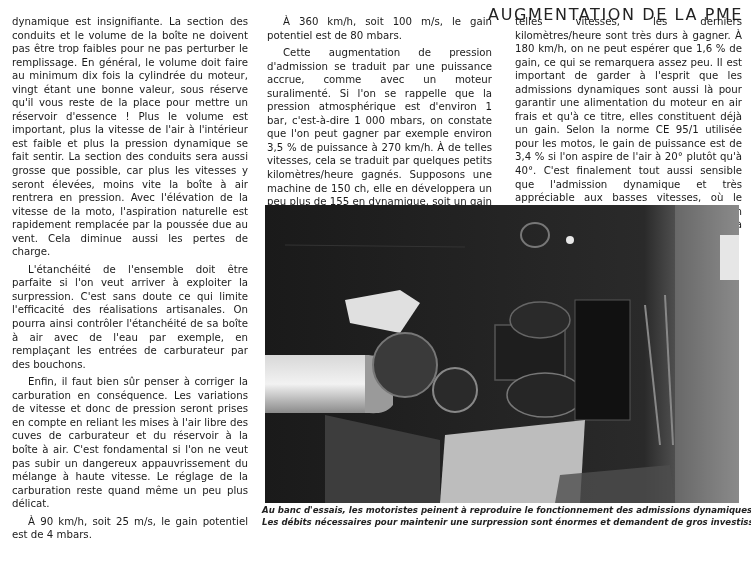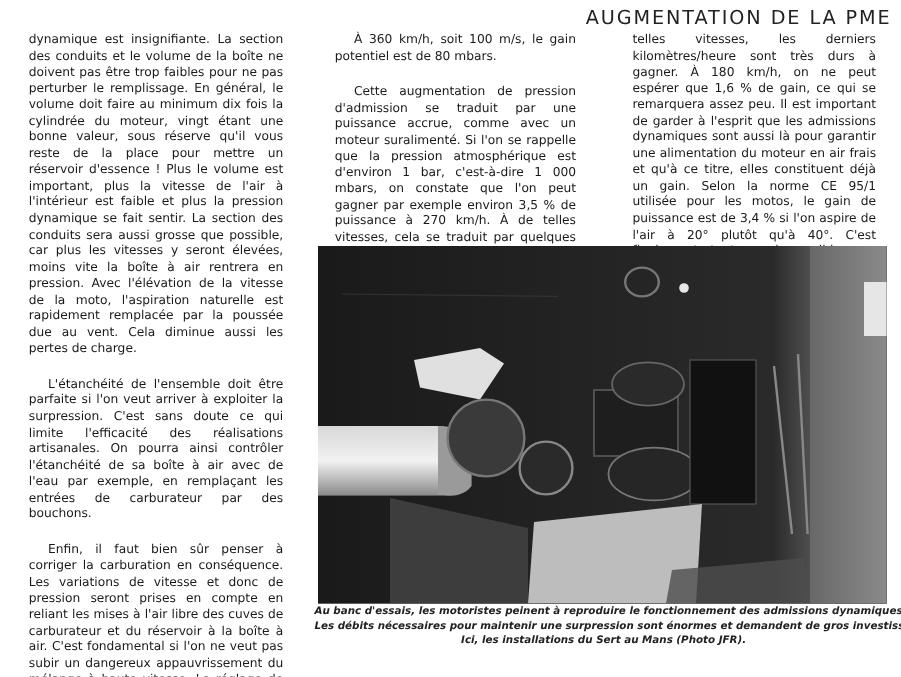--- a/index.html
+++ b/index.html
@@ -1,19 +1,19 @@
 <!DOCTYPE html>
 <html><head>
 <meta charset="utf-8">
 <style>
   html, body { margin: 0; padding: 0; background: #ffffff; }
   body { width: 751px; height: 564px; position: relative; overflow: hidden; font-family: "DejaVu Sans", sans-serif; color: #1a1a1a; }
   .running-head { position: absolute; top: 5px; right: 8px; font-size: 16px; letter-spacing: 1.6px; color: #222; }
   .col { position: absolute; font-size: 10.2px; line-height: 13.55px; text-align: justify; }
-  .col p { margin: 16px; }
+  .col p { margin: 4px; }
   .col p.indent { text-indent: 16px; }
   #col1 { left: 8px; top: 11px; width: 244px; }
   #col2 { left: 263px; top: 11px; width: 233px; }
   #col3 { left: 511px; top: 11px; width: 235px; }
   .photo { position: absolute; left: 265px; top: 205px; width: 474px; height: 298px; background: #0d0d0d; overflow: hidden; }
   .photo svg { width: 100%; height: 100%; display: block; }
   .caption { position: absolute; left: 262px; top: 504px; width: 482px; text-align: center; font-style: italic; font-weight: bold; font-size: 8.6px; line-height: 12.2px; color: #222; }
   .caption div { white-space: nowrap; }
 </style>
 </head>
@@ -71,14 +71,13 @@
     <path d="M295,270 L405,260 L410,298 L290,298 Z" fill="#4d4d4d" opacity="0.8"></path>
     <line x1="380" y1="100" x2="395" y2="240" stroke="#888" stroke-width="2"></line>
     <line x1="400" y1="90" x2="408" y2="240" stroke="#888" stroke-width="2"></line>
     <line x1="20" y1="40" x2="200" y2="42" stroke="#333" stroke-width="1"></line>
   </svg>
 </div>
 
 <div class="caption">
   <div>Au banc d'essais, les motoristes peinent à reproduire le fonctionnement des admissions dynamiques.</div>
   <div>Les débits nécessaires pour maintenir une surpression sont énormes et demandent de gros investissements.</div>
-  <div>Ici, les installations du Sert au Mans (Photo JFR).</div>
 </div>
 
 </body></html>

